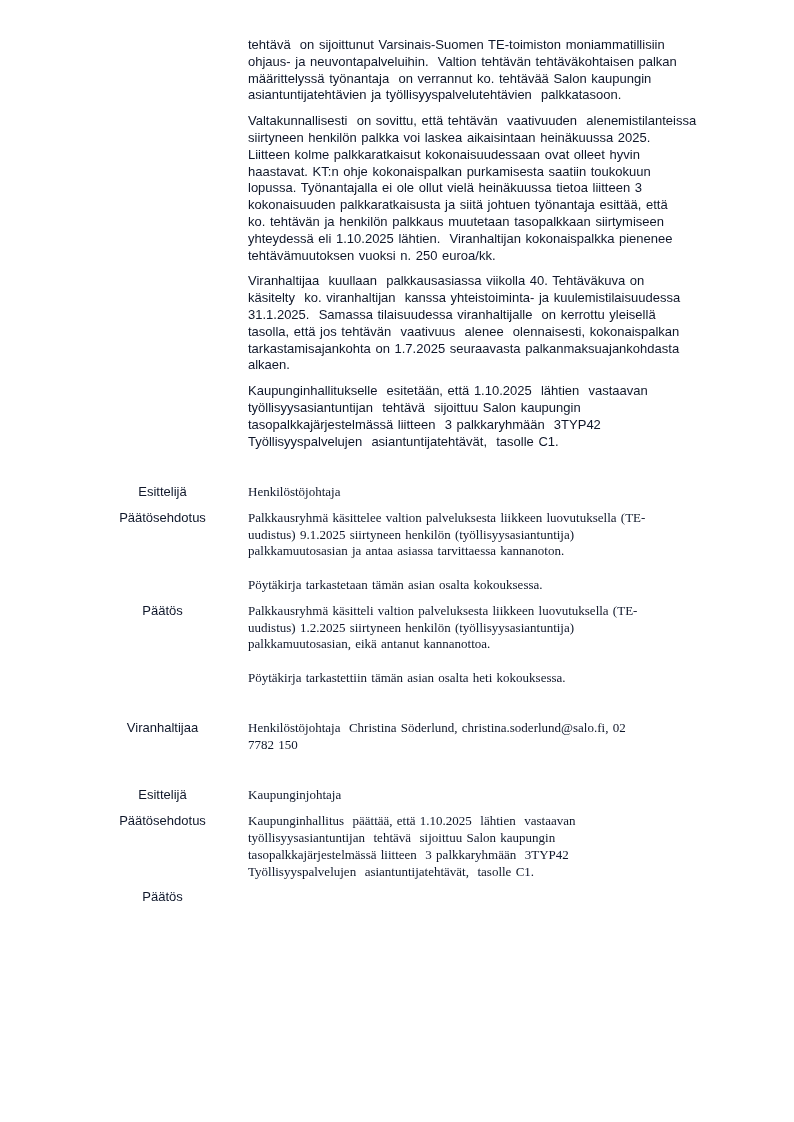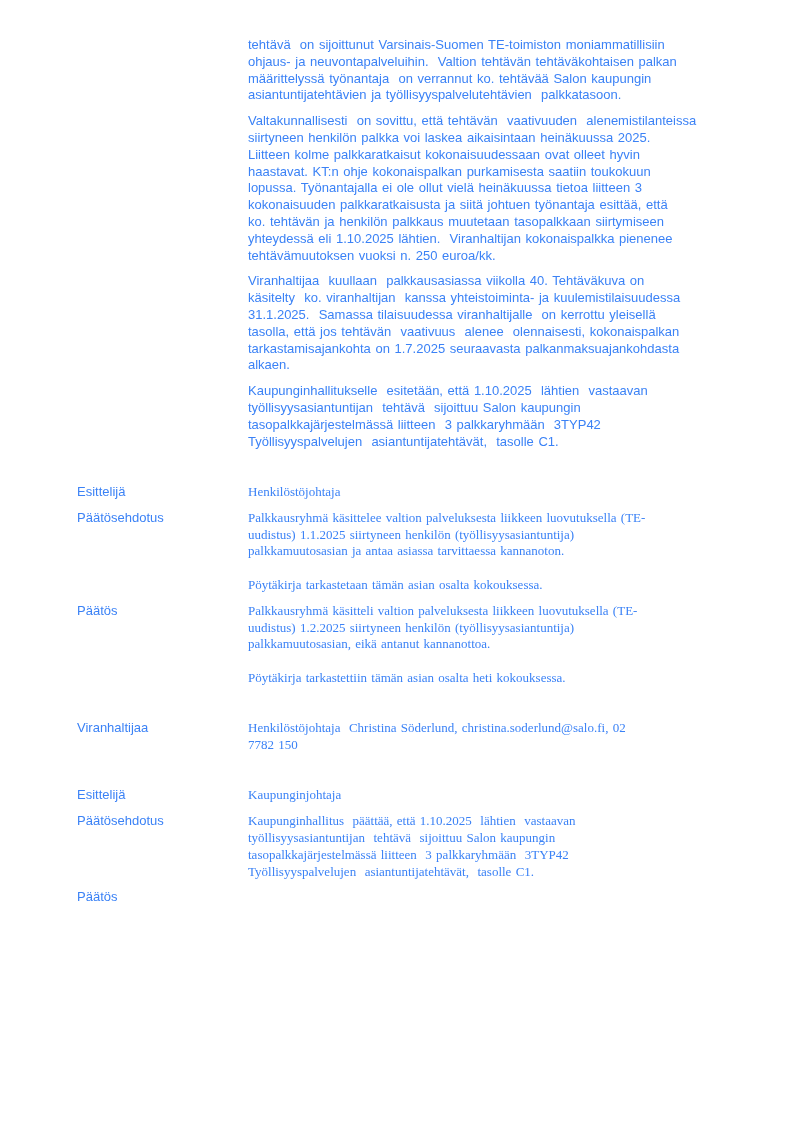--- a/index.html
+++ b/index.html
@@ -6,40 +6,41 @@
     margin: 0;
     padding: 0;
     background: #ffffff;
   }
   .page {
     position: relative;
     width: 794px;
     height: 1122px;
     box-sizing: border-box;
     background: #ffffff;
-    color: #3b82f6;
+    color: #0f172a;
     font-family: "Liberation Sans", "DejaVu Sans", sans-serif;
     font-size: 13px;
     line-height: 16.8px;
     padding: 37px 40px 0 77px;
     overflow: hidden;
     word-spacing: 1px;
   }
   .para {
     margin: 0 0 0 171px;
     white-space: pre-wrap;
   }
   .row {
     display: flex;
     align-items: flex-start;
   }
   .label {
     flex: 0 0 171px;
     width: 171px;
     white-space: pre-wrap;
+    text-align: center;
   }
   .value {
     flex: 1 1 auto;
     white-space: pre-wrap;
     min-height: 16.8px;
     font-family: Liberation Serif, serif;
   }
   .reference {
     white-space: pre-wrap;
   }
@@ -76,21 +77,21 @@
 Työllisyyspalvelujen  asiantuntijatehtävät,  tasolle C1.</p>
 
   <div class="row mt2">
     <div class="label">Esittelijä</div>
     <div class="value">Henkilöstöjohtaja</div>
   </div>
 
   <div class="row mt1">
     <div class="label">Päätösehdotus</div>
     <div class="value">Palkkausryhmä käsittelee valtion palveluksesta liikkeen luovutuksella (TE-
-uudistus) 1.1.2025 siirtyneen henkilön (työllisyysasiantuntija)
+uudistus) 9.1.2025 siirtyneen henkilön (työllisyysasiantuntija)
 palkkamuutosasian ja antaa asiassa tarvittaessa kannanoton.
 
 Pöytäkirja tarkastetaan tämän asian osalta kokouksessa.</div>
   </div>
 
   <div class="row mt1">
     <div class="label">Päätös</div>
     <div class="value">Palkkausryhmä käsitteli valtion palveluksesta liikkeen luovutuksella (TE-
 uudistus) 1.2.2025 siirtyneen henkilön (työllisyysasiantuntija)
 palkkamuutosasian, eikä antanut kannanottoa.

